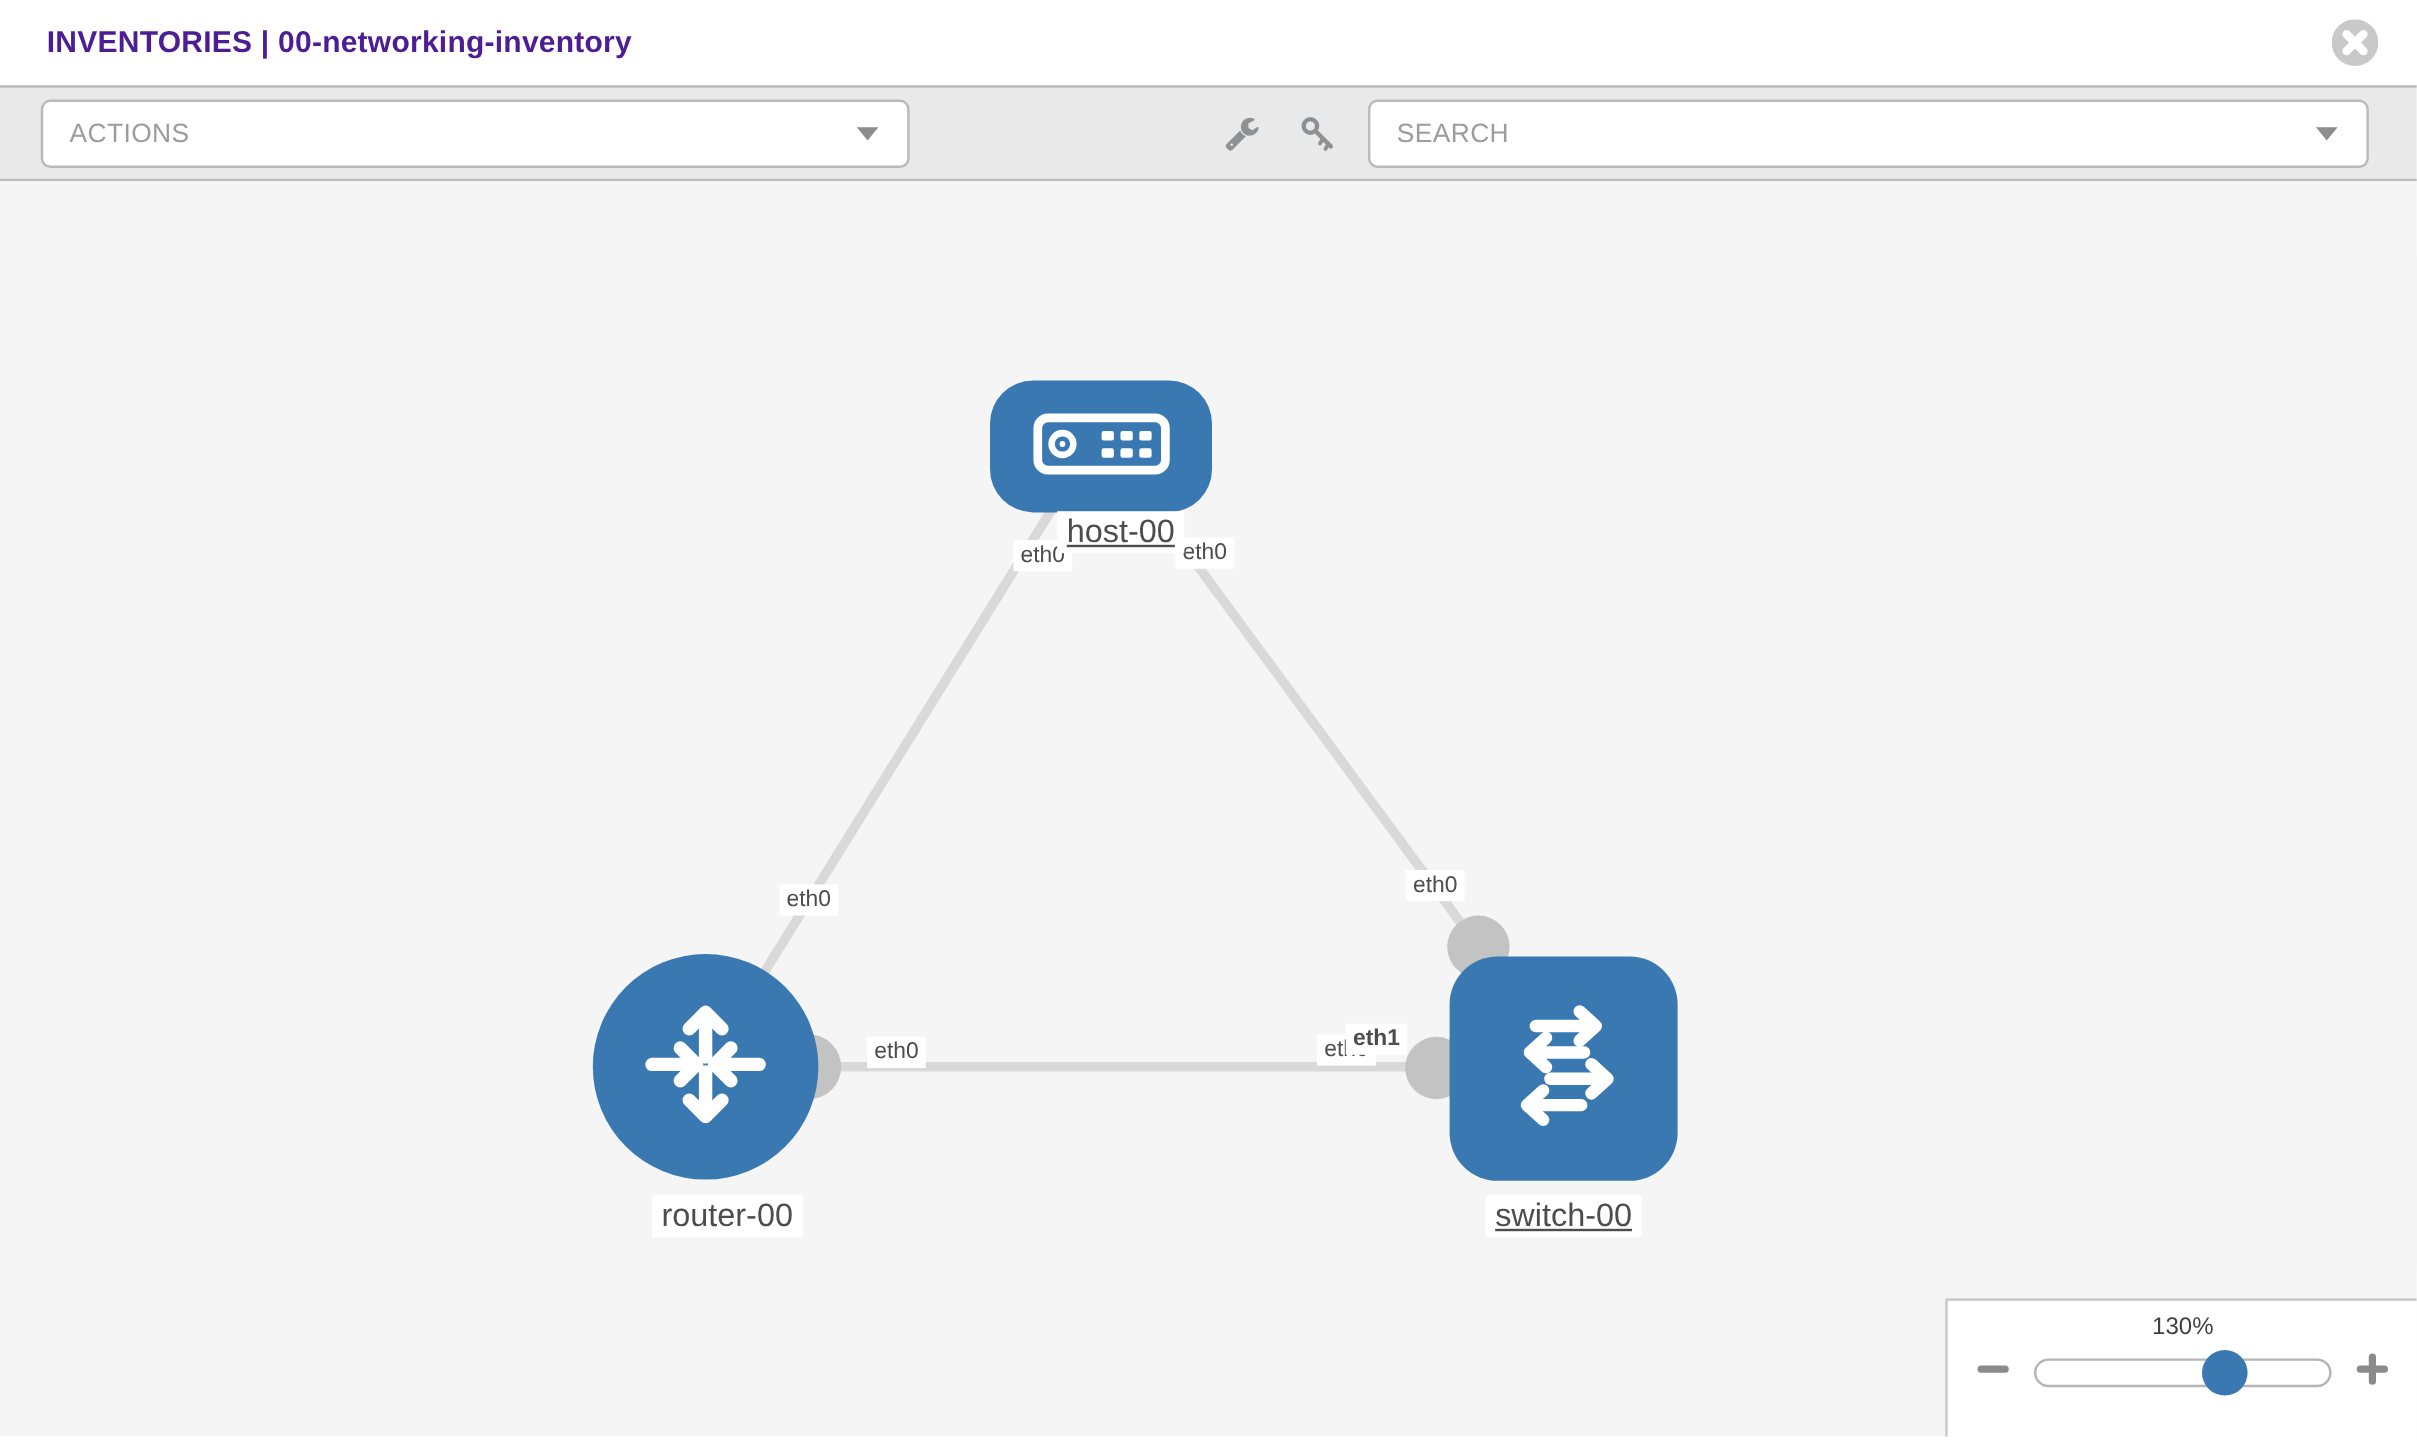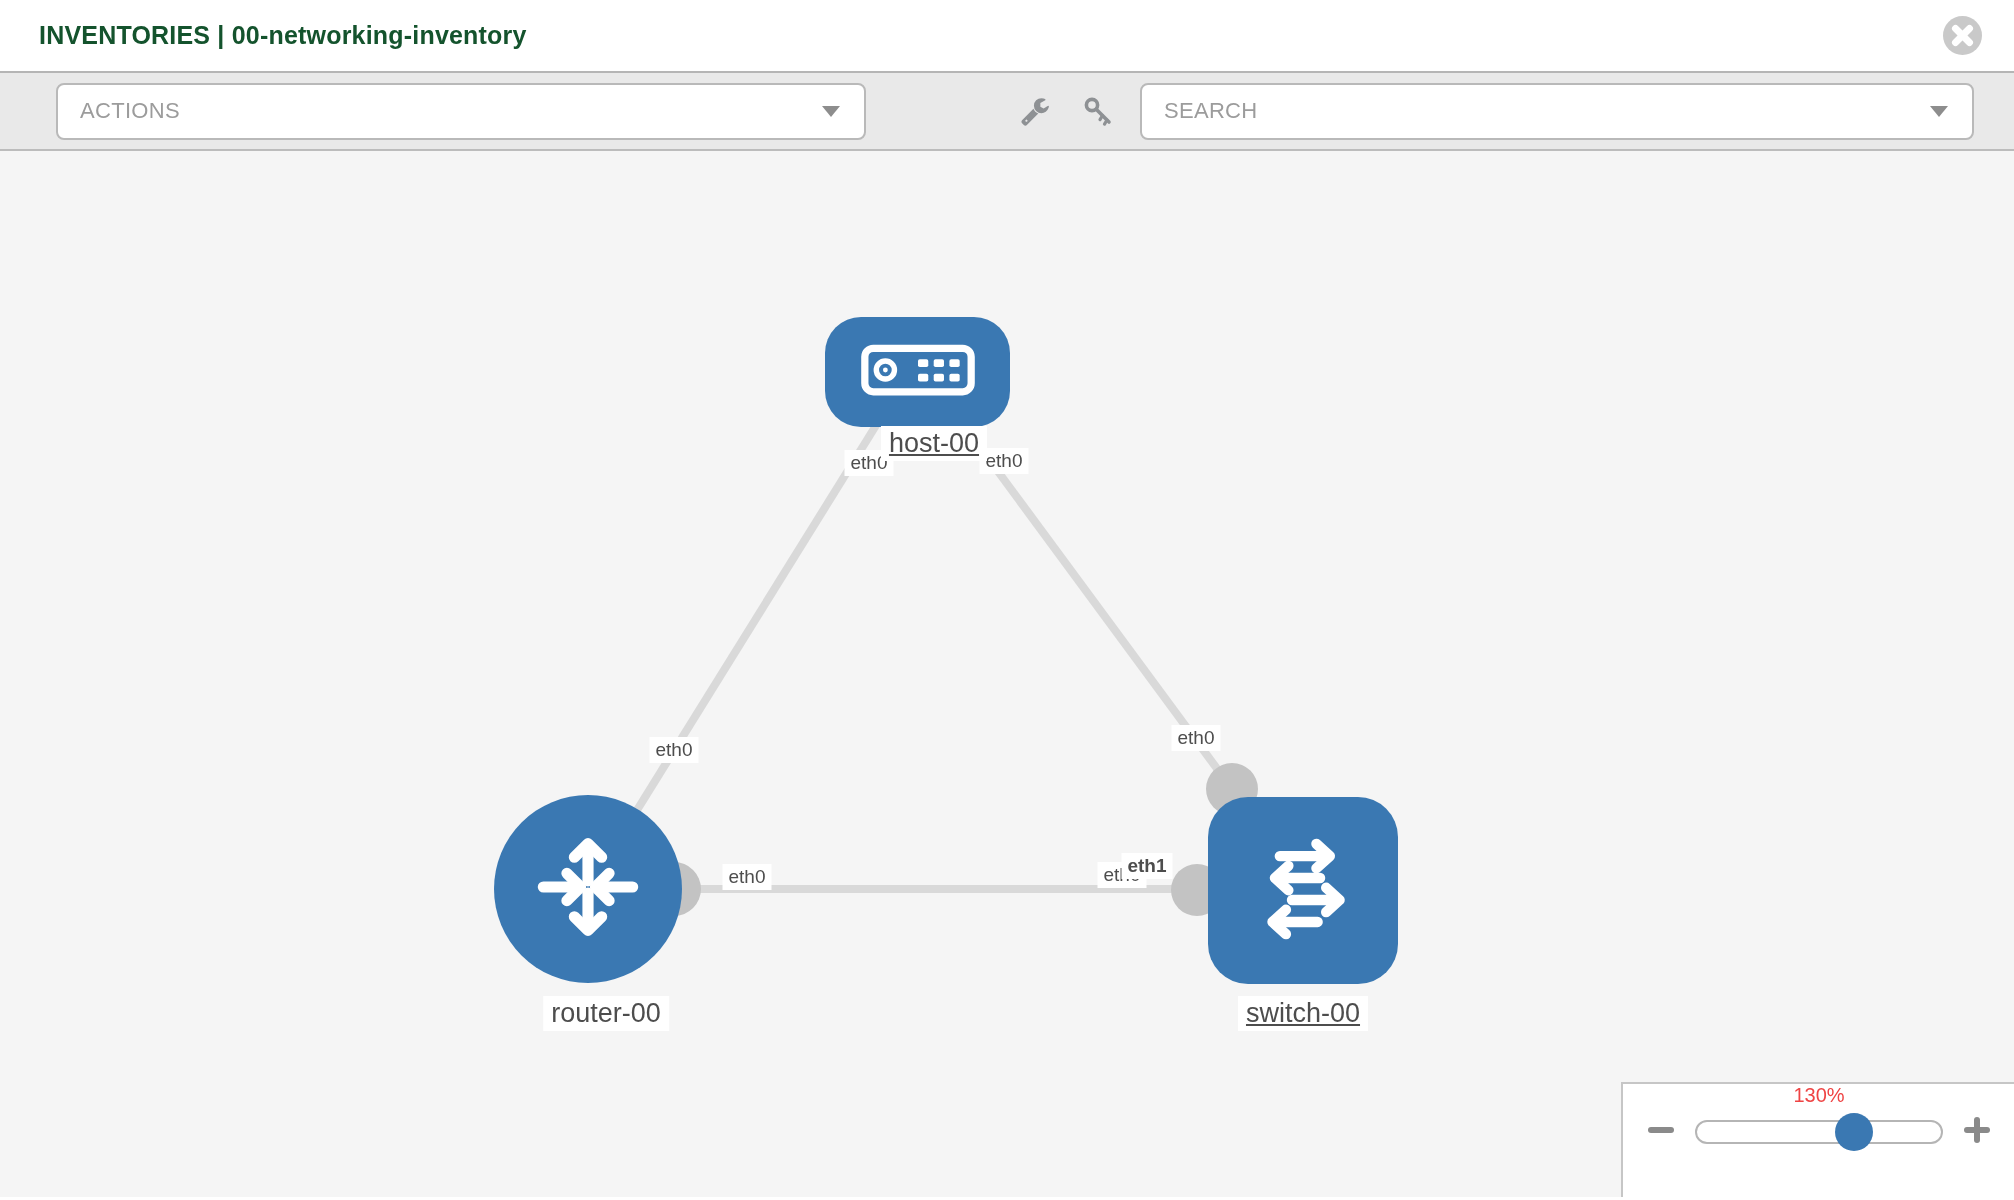--- a/index.html
+++ b/index.html
@@ -1,32 +1,32 @@
 <!DOCTYPE html>
 <html><head>
 <meta charset="utf-8">
 <style>
   * { margin:0; padding:0; box-sizing:border-box; }
   html,body { width:2014px; height:1200px; overflow:hidden; background:#fff;
     font-family:"Liberation Sans","DejaVu Sans",sans-serif; }
 
   
   .header { position:relative; height:71px; background:#fff; display:flex; align-items:center; }
-  .page-title { margin-left:39px; font-size:25px; font-weight:700; color:#14532d; letter-spacing:.2px; }
+  .page-title { margin-left:39px; font-size:25px; font-weight:700; color:#4c1d95; letter-spacing:.2px; }
   .close-btn { position:absolute; right:32px; top:16px; width:39px; height:39px; cursor:pointer; }
 
   
   .toolbar { height:80px; background:#e9e9e9; border-top:2px solid #b5b5b5; border-bottom:2px solid #bcbcbc;
     display:flex; align-items:center; }
   .select-box { height:57px; background:#fff; border:2px solid #b9b9b9; border-radius:8px;
     display:flex; align-items:center; justify-content:space-between; padding:0 24px 0 22px; }
   .select-box .sel-label { font-size:22px; color:#9c9c9c; letter-spacing:.3px; }
   .caret { width:0; height:0; border-left:9px solid transparent; border-right:9px solid transparent;
     border-top:11px solid #8d8d8d; }
-  .actions-box { margin-left:56px; width:810px; }
+  .actions-box { margin-left:34px; width:724px; }
   .search-box  { margin-right:40px; width:834px; }
   .tool-icons { flex:1; display:flex; align-items:center; justify-content:flex-end;
     gap:32px; padding-right:26px; }
   .tool-icon { display:flex; align-items:center; justify-content:center; cursor:pointer; }
 
   
   .canvas { position:relative; width:2014px; height:1046px; background:#f5f5f5; overflow:hidden; }
   .links-layer { position:absolute; left:0; top:0; z-index:0; }
 
   .node { position:absolute; z-index:2; background:#3a78b2; display:flex; align-items:center;
@@ -36,21 +36,21 @@
   .node-switch { left:1208px; top:646px; width:190px; height:187px; border-radius:40px; }
 
   .net-label { position:absolute; z-index:3; transform:translateX(-50%); background:#fff;
     color:#4d4d4d; white-space:nowrap; }
   .node-label { font-size:27px; padding:2px 8px; }
   .if-label   { font-size:19px; padding:2px 6px; }
 
   
   .zoom-panel { position:absolute; z-index:5; left:1621px; top:931px; width:396px; height:120px;
     background:#fff; border:2px solid #c6c6c6; }
-  .zoom-level { text-align:center; font-size:20px; color:#ef4444; }
+  .zoom-level { margin-top:11px; text-align:center; font-size:20px; color:#404040; }
   .zoom-row { display:flex; align-items:center; padding:0 24px; margin-top:9px; }
   .zoom-btn { flex:none; display:flex; align-items:center; cursor:pointer; }
   .slider-track { position:relative; flex:1; height:24px; margin:0 20px; background:#fff;
     border:2px solid #b5b5b5; border-radius:12px; }
   .slider-thumb { position:absolute; top:-9px; left:calc(64.5% - 19px); width:38px; height:38px;
     border-radius:50%; background:#3a78b2; cursor:pointer; }
 </style>
 </head>
 <body>
 

